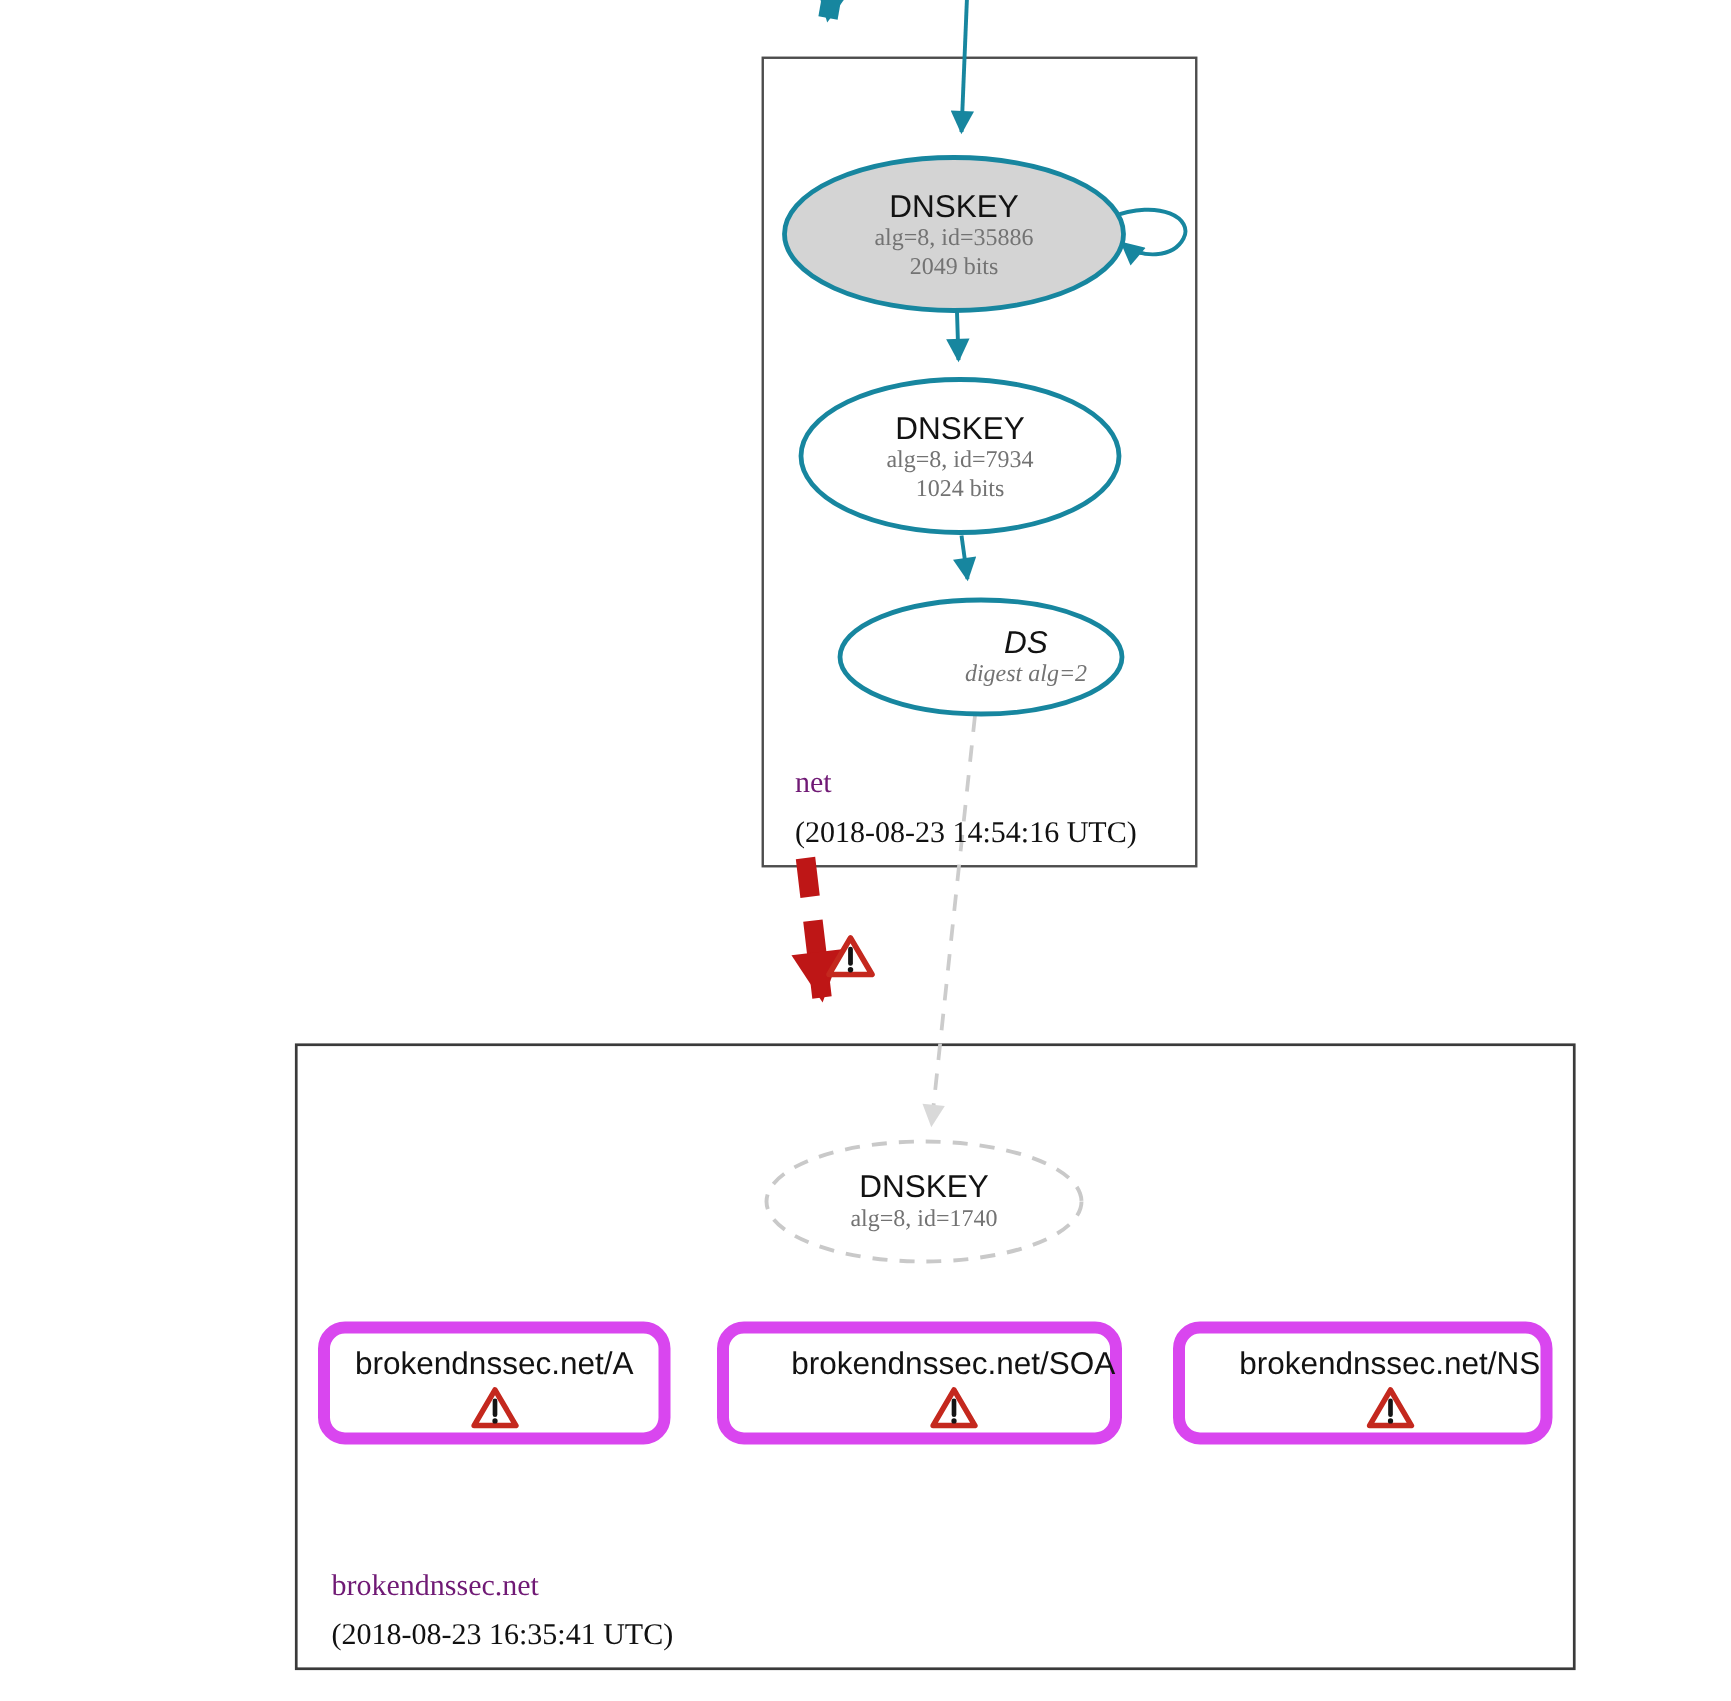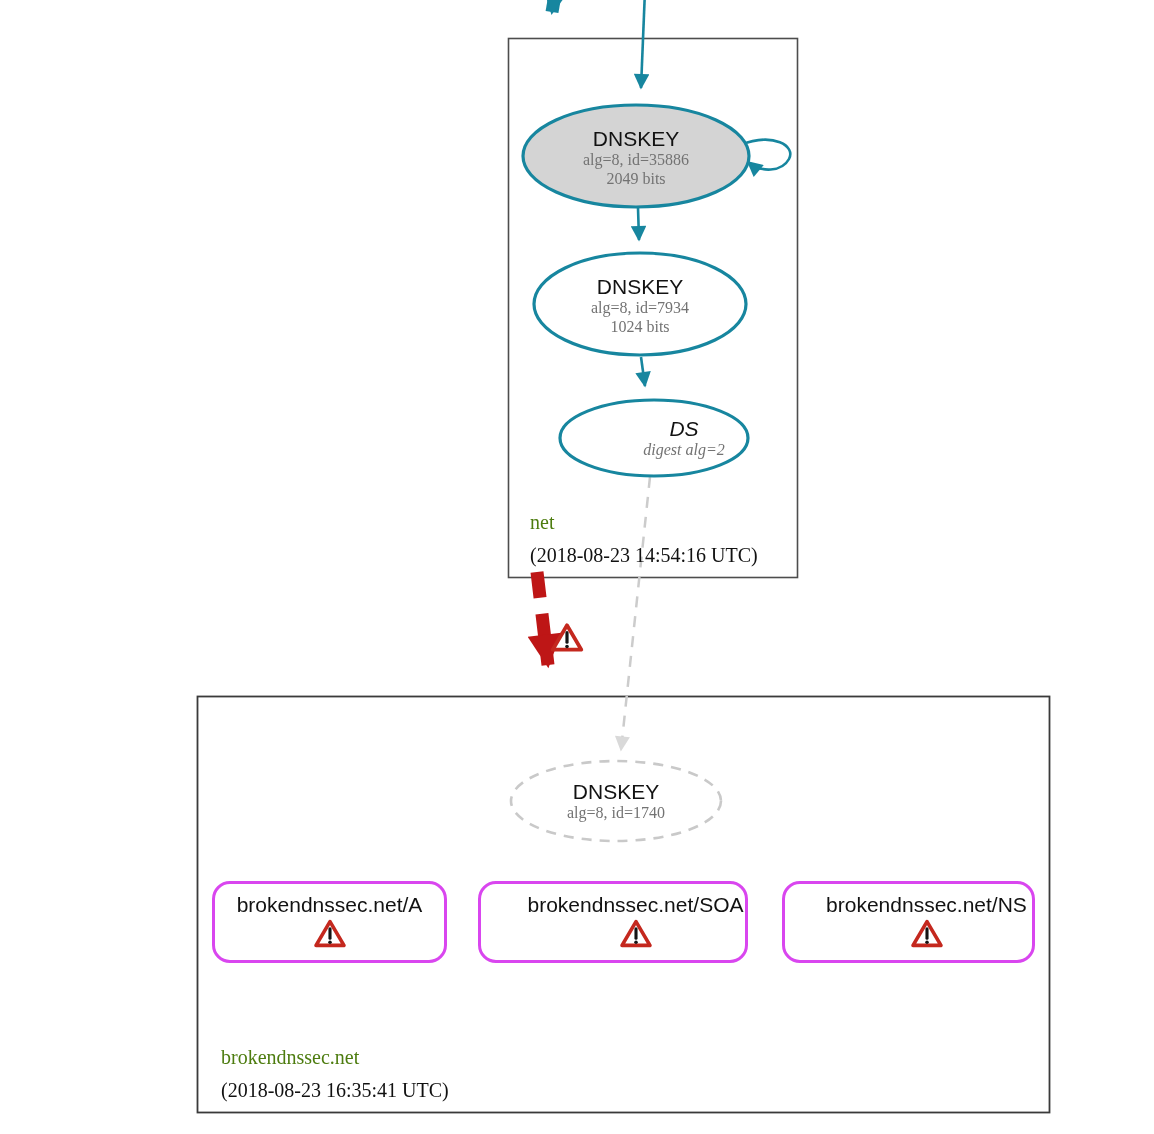--- a/index.html
+++ b/index.html
@@ -15,29 +15,29 @@
   .node-title{
     font-family:"Liberation Sans",sans-serif;
     font-size:21px;line-height:23px;color:#121212;
   }
   .node-detail{
     font-family:"Liberation Serif",serif;
     font-size:16px;line-height:19px;color:#737373;
   }
   .zone-name{
     position:absolute;font-family:"Liberation Serif",serif;
-    font-size:20px;color:#4d7c0f;white-space:nowrap;
+    font-size:20px;color:#701a75;white-space:nowrap;
   }
   .zone-ts{
     position:absolute;font-family:"Liberation Serif",serif;
     font-size:20px;color:#111;white-space:nowrap;
   }
   .rrset{
     position:absolute;height:82px;box-sizing:border-box;
-    border:3px solid #d946ef;border-radius:18px;background:#ffffff;
+    border:8px solid #d946ef;border-radius:18px;background:#ffffff;
     display:flex;flex-direction:column;align-items:center;
     padding-top:8px;
   }
   .rrset-label{
     font-family:"Liberation Sans",sans-serif;font-size:21px;line-height:26px;
     color:#121212;white-space:nowrap;
   }
   .warn{display:block;margin-top:1px;}
   .float-warn{position:absolute;}
 </style>

